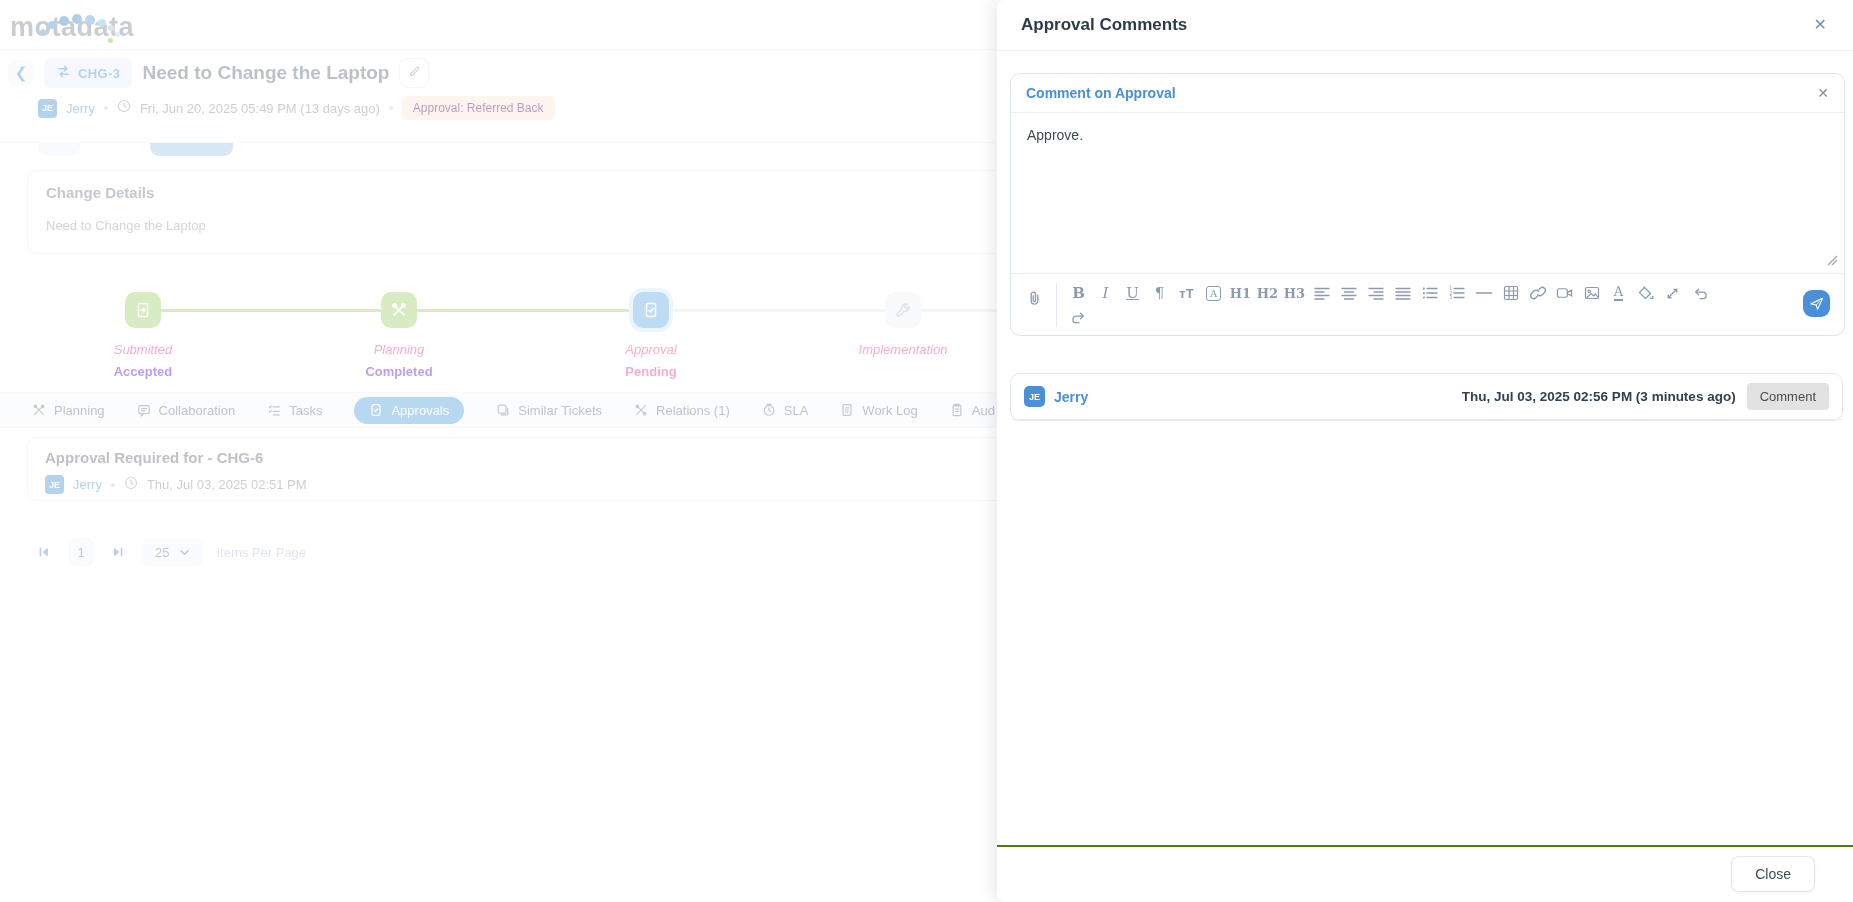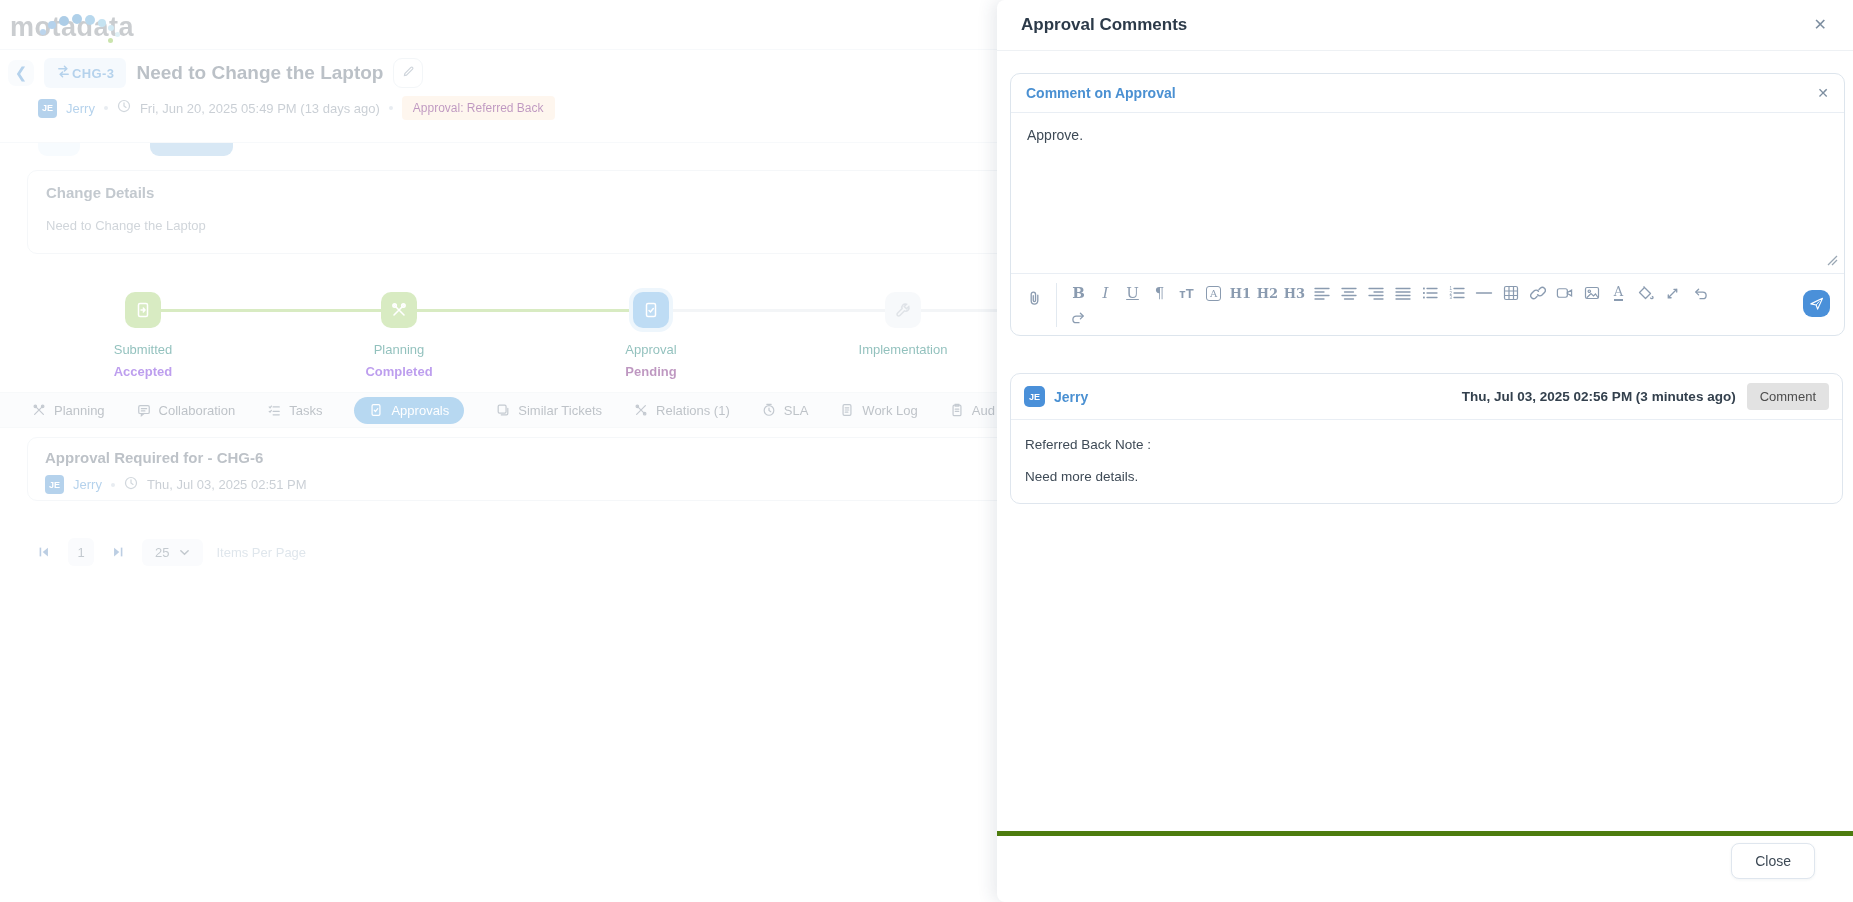--- a/index.html
+++ b/index.html
@@ -11,21 +11,21 @@
   .topbar { position:absolute; top:0; left:0; right:0; height:50px;
     border-bottom:1px solid #edf1f5; background:#fff; }
   .logo { position:absolute; left:10px; top:12px; width:150px; height:36px; }
   .logo-text { font-size:27px; font-weight:700; color:#8b9197; letter-spacing:.5px; }
   .logo .dot { position:absolute; border-radius:50%; }
 
   
   .title-row { position:absolute; top:58px; left:8px; display:flex; align-items:center; gap:10px; }
   .back-btn { width:26px; height:26px; border-radius:8px; background:#f1f6fb; color:#5b9bd5;
     display:flex; align-items:center; justify-content:center; font-size:15px; cursor:pointer; }
-  .id-chip { display:flex; align-items:center; gap:1px; background:#e9f2fb; border-radius:6px;
+  .id-chip { display:flex; align-items:center; gap:7px; background:#e9f2fb; border-radius:6px;
     padding:6px 12px; color:#5b9bd5; font-size:13px; font-weight:600; letter-spacing:.4px; }
   .ticket-title { font-size:19px; font-weight:600; color:#697583; }
   .edit-btn { width:30px; height:30px; border:1px solid #e4eaf0; border-radius:9px; background:#fff;
     display:flex; align-items:center; justify-content:center; }
   .meta-row { position:absolute; top:96px; left:38px; display:flex; align-items:center; gap:9px; }
   .avatar { width:19px; height:19px; border-radius:4px; background:#5b9bd5; color:#fff;
     font-size:9px; font-weight:700; display:flex; align-items:center; justify-content:center; }
   .link-name { color:#5b9bd5; font-size:13px; }
   .sep-dot { width:4px; height:4px; border-radius:50%; background:#ccd6e0; }
   .meta-text { color:#8a96a3; font-size:13px; }
@@ -46,24 +46,24 @@
   .workflow { position:absolute; top:290px; left:0; width:1010px; height:100px; }
   .wf-line { position:absolute; top:19px; height:3px; }
   .wf-line.green { background:#a8d378; }
   .wf-line.gray { background:#e4e9ee; }
   .stage { position:absolute; top:0; width:180px; margin-left:-90px; text-align:center; }
   .stage-icon { width:36px; height:36px; border-radius:10px; margin:2px auto 0;
     display:flex; align-items:center; justify-content:center; }
   .stage-icon.done { background:#a8d378; }
   .stage-icon.active { background:#6fb1e6; box-shadow:0 0 0 4px #d9ebf9; }
   .stage-icon.todo { background:#eef1f5; }
-  .stage-label { margin-top:14px; font-size:13px; color:#0f766e; }
+  .stage-label { margin-top:14px; font-size:13px; color:#ec4899;font-style:italic; }
   .stage-status { margin-top:7px; font-size:13px; font-weight:600; }
   .stage-status.green { color:#6d28d9; }
-  .stage-status.orange { color:#701a75; }
+  .stage-status.orange { color:#ec4899; }
 
   
   .tabbar { position:absolute; top:392px; left:0; right:0; height:36px; background:#f6f8fa;
     border-top:1px solid #eef1f4; border-bottom:1px solid #eef1f4;
     display:flex; align-items:center; gap:32px; padding-left:32px; }
   .tab { display:flex; align-items:center; gap:8px; font-size:13px; color:#6f7a86; cursor:pointer; white-space:nowrap; }
   .tab svg { stroke:#7d8a99; }
   .tab.active { background:#5fa8e0; color:#fff; border-radius:16px; padding:6px 15px; }
   .tab.active svg { stroke:#fff; }
 
@@ -125,22 +125,22 @@
   .comment-head .avatar { width:21px; height:21px; background:#4a90d9; border-radius:5px; font-size:9px; }
   .comment-author { color:#4a90d2; font-size:14px; font-weight:600; margin-left:9px; }
   .comment-spacer { flex:1; }
   .comment-time { color:#33404d; font-size:13.5px; font-weight:600; }
   .comment-type { margin-left:11px; background:#e2e2e2; color:#4c4c4c; font-size:13px;
     padding:6px 13px; border-radius:4px; }
   .comment-body { padding:17px 14px 19px; font-size:13.5px; color:#3e4a56; }
   .comment-body p + p { margin-top:17px; }
 
   
-  .drawer-footer { position:absolute; bottom:16px; left:0; right:0; height:55px;
-    border-top:5px solid #4d7c0f; background:#fff; display:flex; align-items:center;
+  .drawer-footer { position:absolute; bottom:2px; left:0; right:0; height:55px;
+    border-top:2px solid #4d7c0f; background:#fff; display:flex; align-items:center;
     justify-content:flex-end; padding-right:38px; border-radius:0 0 0 8px; }
   .close-btn { background:#fff; border:1px solid #dfe6ee; border-radius:8px; padding:9px 23px;
     font-size:14px; color:#3e4a56; cursor:pointer; box-shadow:0 1px 3px rgba(40,60,90,.06);
     font-family:"Liberation Sans", sans-serif; }
 </style>
 </head>
 <body>
 
 <div class="app">
 
@@ -505,24 +505,20 @@
     </div>
 
     <div class="comment-card">
       <div class="comment-head">
         <span class="avatar">JE</span>
         <span class="comment-author">Jerry</span>
         <span class="comment-spacer"></span>
         <span class="comment-time">Thu, Jul 03, 2025 02:56 PM (3 minutes ago)</span>
         <span class="comment-type">Comment</span>
       </div>
-      <div class="comment-body">
-        <p>Referred Back Note :</p>
-        <p>Need more details.</p>
-      </div>
     </div>
 
     <div class="drawer-footer">
       <button class="close-btn">Close</button>
     </div>
   </div>
 
 </div>
 
 </body></html>

